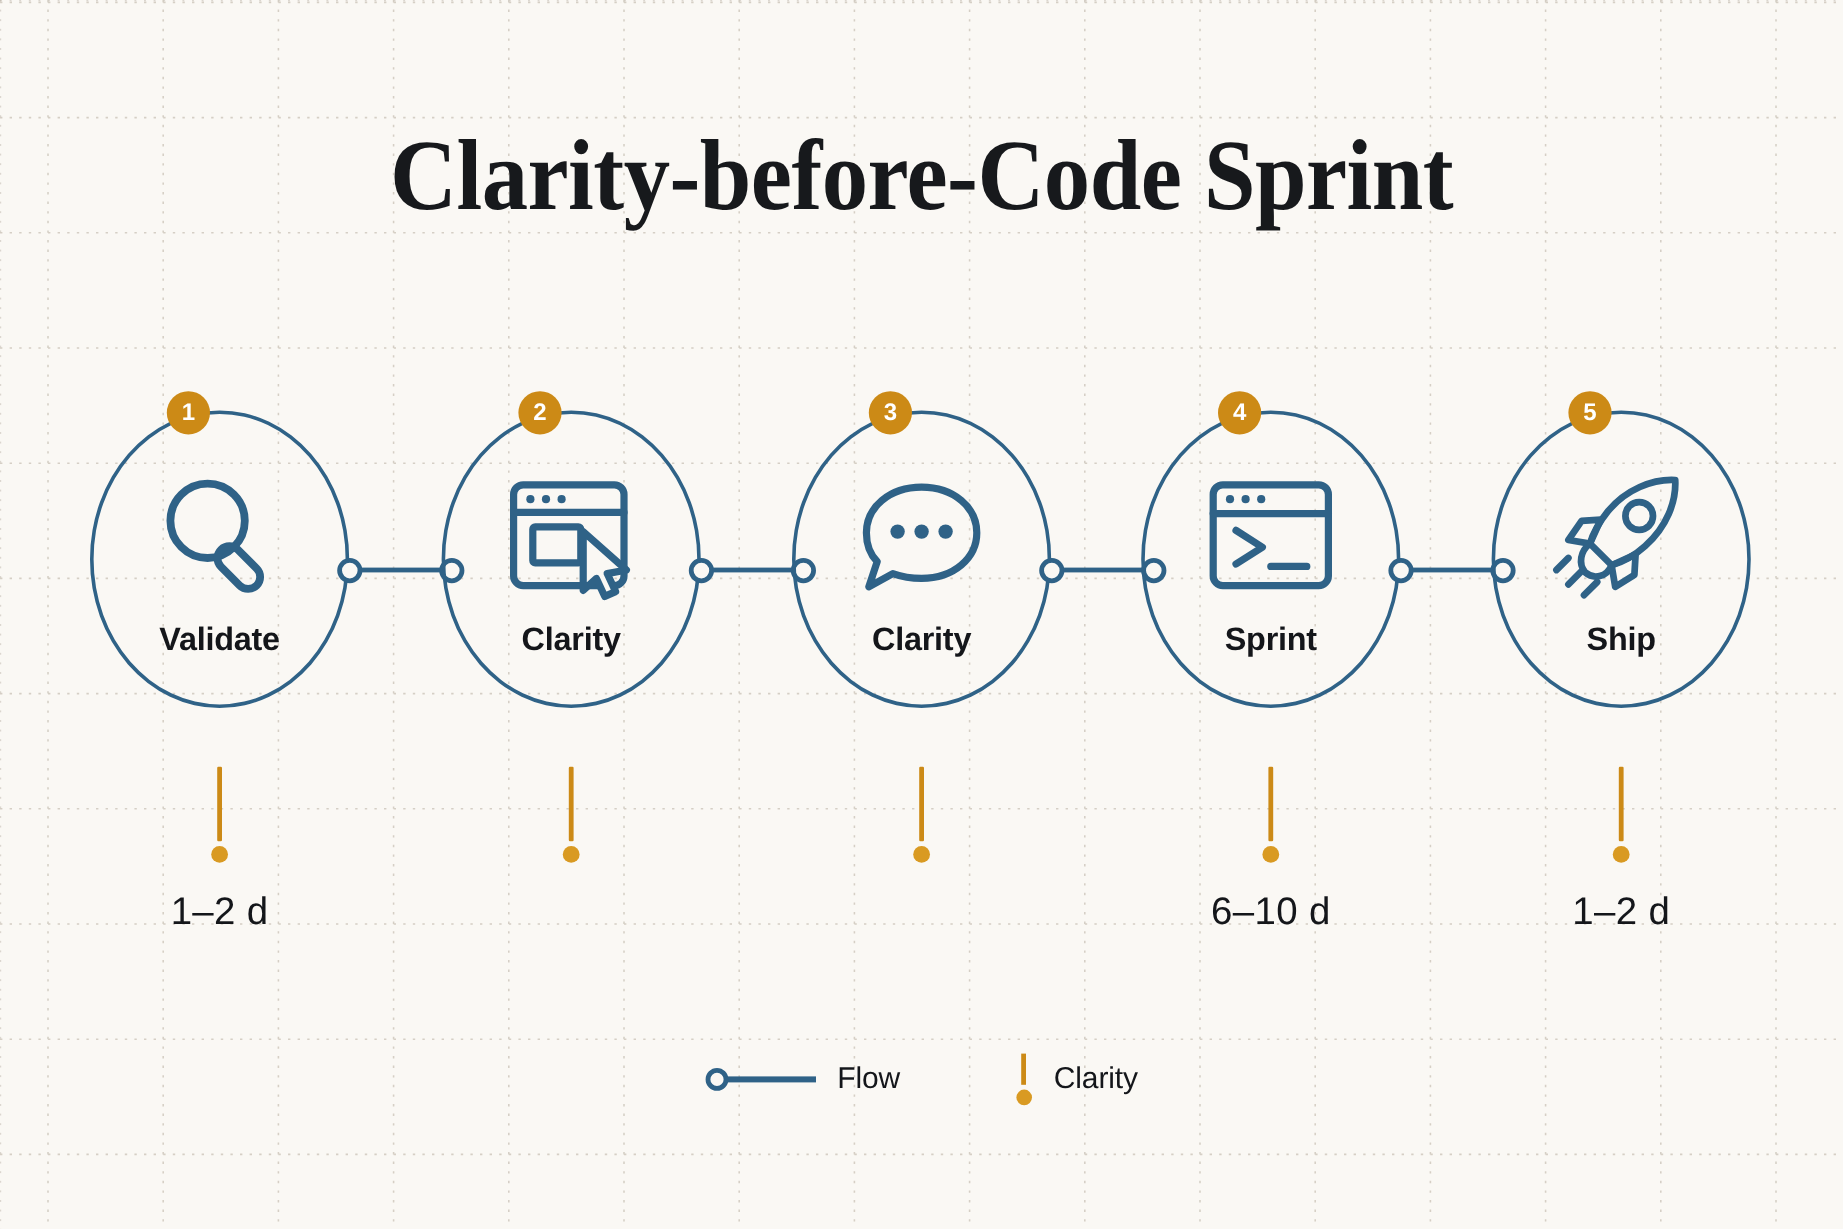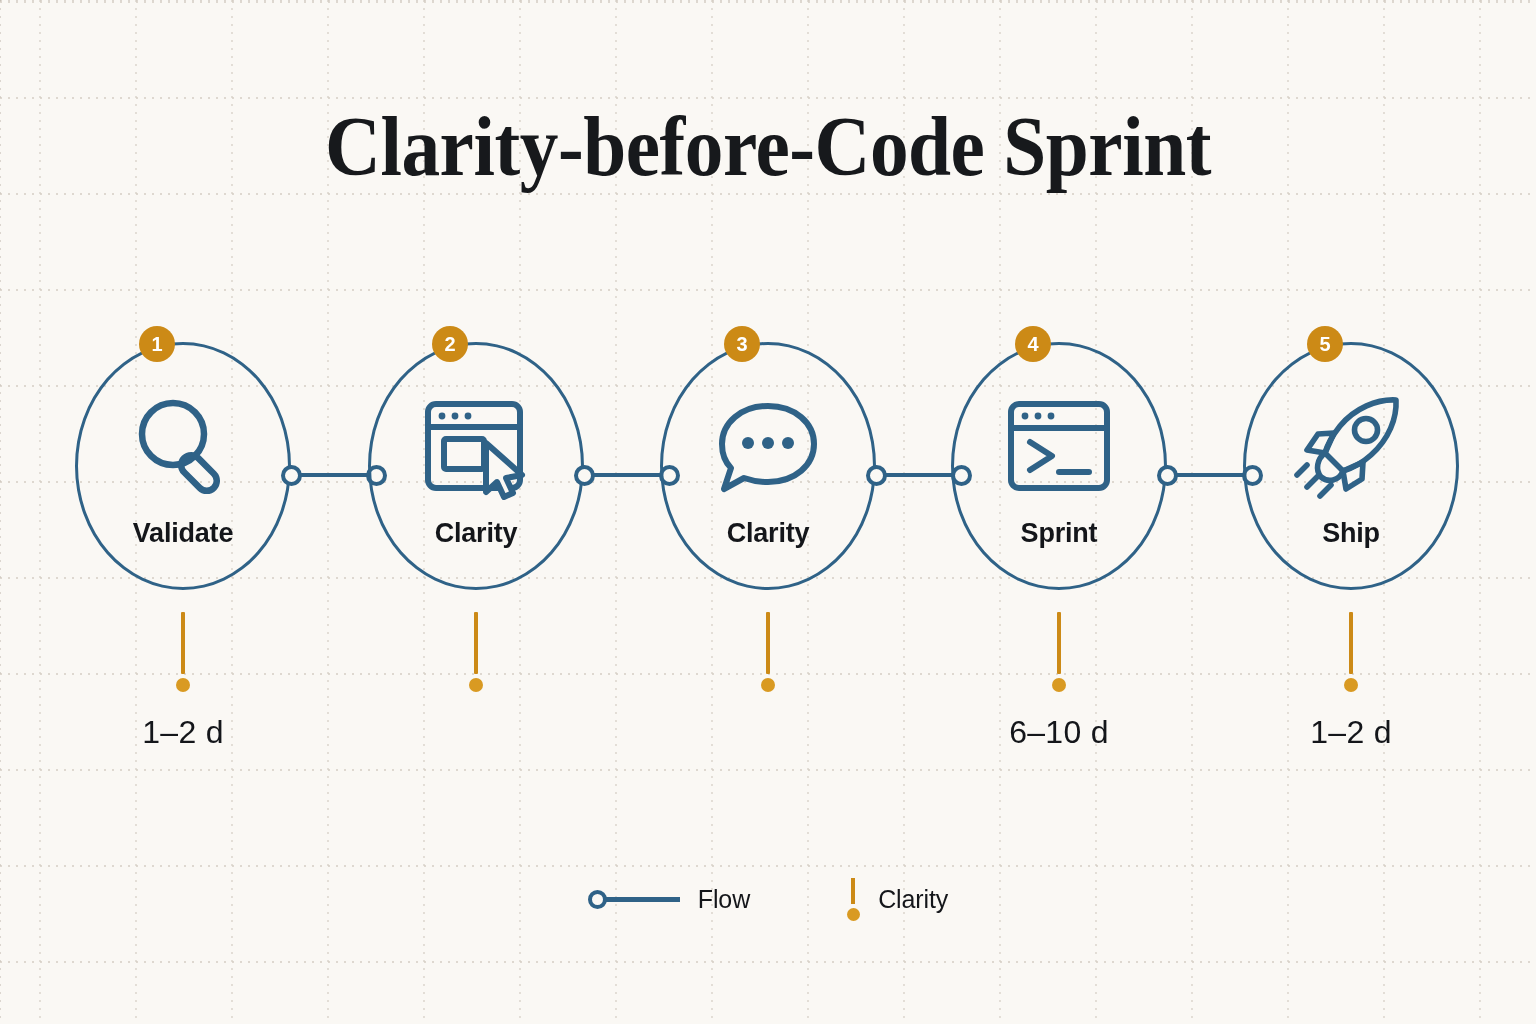--- a/index.html
+++ b/index.html
@@ -147,21 +147,21 @@
   .conn-line {
     flex: 1 1 auto;
     height: 4.4px;
     background: #2f6287;
     margin: 0 -1px;
   }
 
   
   .duration {
     position: absolute;
-    top: 612px;
+    top: 639px;
     width: 216px;
     text-align: center;
   }
   .dur-stem {
     width: 3.6px;
     height: 62px;
     background: #cc8a16;
     margin: 0 auto;
     border-radius: 1px;
   }

